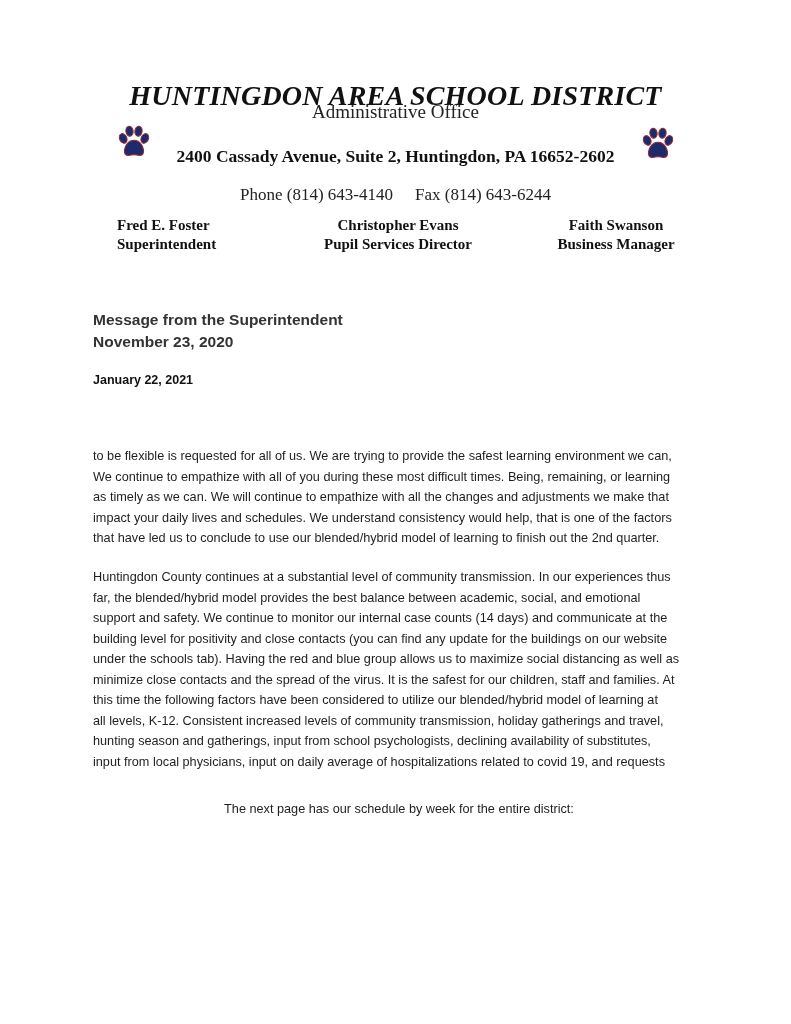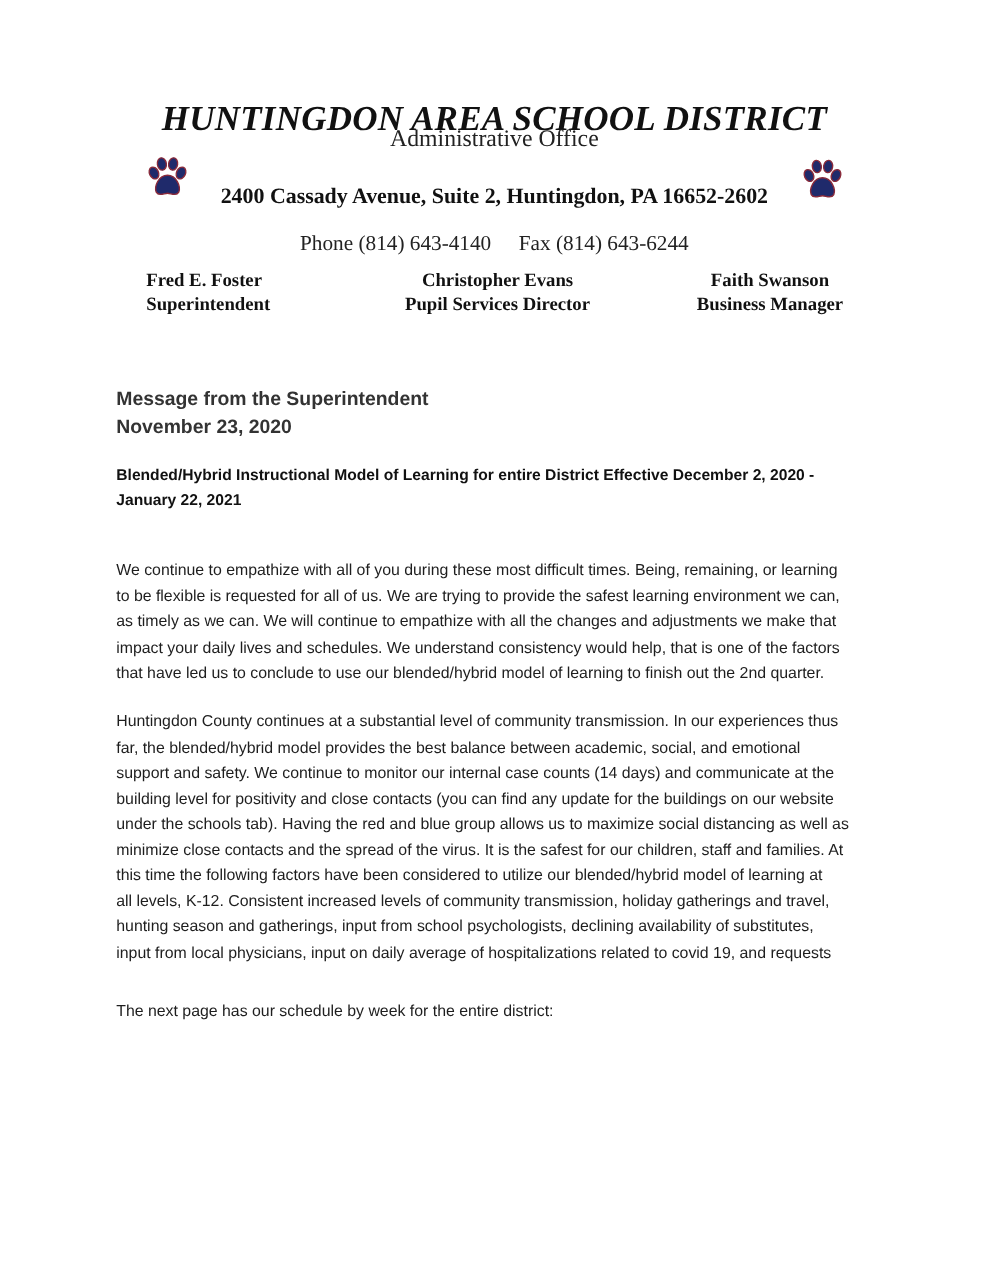--- a/index.html
+++ b/index.html
@@ -22,21 +22,21 @@
   #staff-1 { left:117px; text-align:left; }
   #staff-2 { left:316px; width:164px; text-align:center; }
   #staff-3 { left:548px; width:136px; text-align:center; }
 
   #msg-head { left:93px; top:309px; font-size:15.5px; font-weight:bold; line-height:22px; color:#333; }
   #subject { left:93px; top:370px; width:600px; font-size:12.5px; font-weight:bold; line-height:20px; color:#111; }
 
   .para { left:93px; width:612px; font-size:12.7px; line-height:20.5px; color:#1e1e1e; }
   #para-1 { top:446px; }
   #para-2 { top:567px; }
-  #para-3 { top:799px; }
+  #para-3 { top:799px;text-align:center; }
   .line { display:block; white-space:nowrap; }
 </style>
 </head>
 <body>
 
 <div id="title" class="abs serif">HUNTINGDON AREA SCHOOL DISTRICT</div>
 <div id="subtitle" class="abs serif">Administrative Office</div>
 
 <svg id="paw-left" class="abs paw" viewBox="0 0 40 40">
   <g fill="#1f2a6b" stroke="#8b2a3a" stroke-width="1.2">
@@ -74,27 +74,26 @@
   <div>Faith Swanson</div>
   <div>Business Manager</div>
 </div>
 
 <div id="msg-head" class="abs sans">
   <div>Message from the Superintendent</div>
   <div>November 23, 2020</div>
 </div>
 
 <div id="subject" class="abs sans">
-  <span class="line">Blended/Hybrid Instructional Model of Learning for entire District Effective December 2, 2020 -</span>
   <span class="line">January 22, 2021</span>
 </div>
 
 <div id="para-1" class="abs sans para">
+  <span class="line">to be flexible is requested for all of us.  We are trying to provide the safest learning environment we can,</span>
   <span class="line">We continue to empathize with all of you during these most difficult times.  Being, remaining, or learning</span>
-  <span class="line">to be flexible is requested for all of us.  We are trying to provide the safest learning environment we can,</span>
   <span class="line">as timely as we can.  We will continue to empathize with all the changes and adjustments we make that</span>
   <span class="line">impact your daily lives and schedules.  We understand consistency would help, that is one of the factors</span>
   <span class="line">that have led us to conclude to use our blended/hybrid model of learning to finish out the 2nd quarter.</span>
 </div>
 
 <div id="para-2" class="abs sans para">
   <span class="line">Huntingdon County continues at a substantial level of community transmission.  In our experiences thus</span>
   <span class="line">far,  the blended/hybrid model provides the best balance between academic, social, and emotional</span>
   <span class="line">support and safety.   We continue to monitor our internal case counts (14 days) and communicate at the</span>
   <span class="line">building level for positivity and close contacts (you can find any update for the buildings on our website</span>

